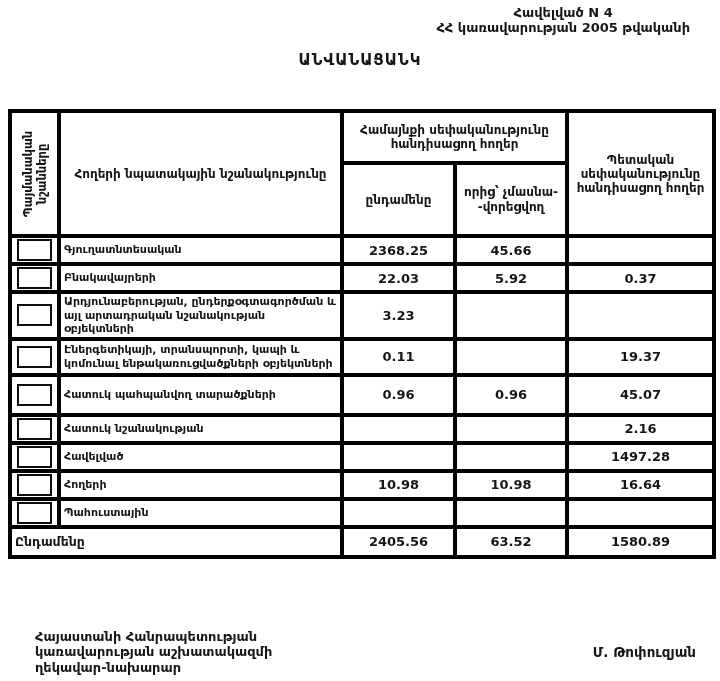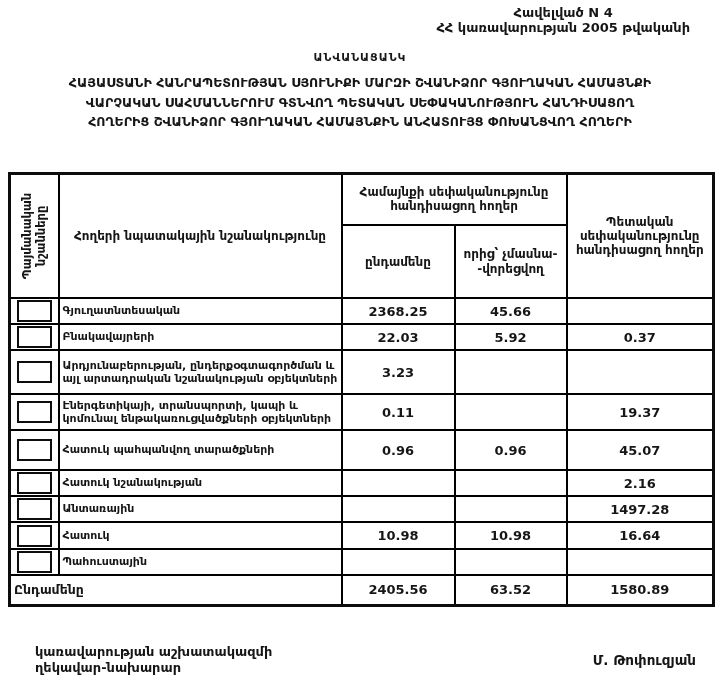--- a/index.html
+++ b/index.html
@@ -12,37 +12,37 @@
 
   
   .annex-block {
     width:fit-content; margin:6px 30px 16px auto;
     text-align:center; font-size:13px; line-height:14.5px;
   }
 
   
   .doc-title {
     margin:12px 0 0 0; text-align:center;
-    font-size:11px; letter-spacing:1px; font-weight:700;
+    font-size:15px; letter-spacing:1px; font-weight:700;
   }
 
   
   .subtitle {
     margin-top:9px; text-align:center;
     font-size:12.6px; line-height:19.5px;
   }
 
   
   table.land-table {
     margin:40px 8px 0 8px; width:704px;
     border-collapse:collapse; table-layout:fixed;
     border:3px solid #0d0d0d;
   }
   table.land-table th, table.land-table td {
-    border:2px solid #000000; padding:1px 3px; overflow:hidden;
+    border:4px solid #000000; padding:1px 3px; overflow:hidden;
   }
   col.c-signs  { width:49px; }
   col.c-purpose{ width:283px; }
   col.c-total  { width:113px; }
   col.c-nonpriv{ width:112px; }
   col.c-state  { width:147px; }
 
   thead th { font-size:12px; font-weight:700; text-align:center; vertical-align:middle; }
   tr.h1 { height:52px; }
   tr.h2 { height:73px; }
@@ -88,25 +88,20 @@
 
 <div class="page">
 
   <div class="annex-block">
     <div>Հավելված N 4</div>
     <div>ՀՀ կառավարության 2005 թվականի</div>
   </div>
 
   <div class="doc-title">ԱՆՎԱՆԱՑԱՆԿ</div>
 
-  <div class="subtitle">
-    <div>ՀԱՅԱՍՏԱՆԻ ՀԱՆՐԱՊԵՏՈՒԹՅԱՆ ՍՅՈՒՆԻՔԻ ՄԱՐԶԻ ՇՎԱՆԻՁՈՐ ԳՅՈՒՂԱԿԱՆ ՀԱՄԱՅՆՔԻ</div>
-    <div>ՎԱՐՉԱԿԱՆ ՍԱՀՄԱՆՆԵՐՈՒՄ ԳՏՆՎՈՂ ՊԵՏԱԿԱՆ ՍԵՓԱԿԱՆՈՒԹՅՈՒՆ ՀԱՆԴԻՍԱՑՈՂ</div>
-    <div>ՀՈՂԵՐԻՑ ՇՎԱՆԻՁՈՐ ԳՅՈՒՂԱԿԱՆ ՀԱՄԱՅՆՔԻՆ ԱՆՀԱՏՈՒՅՑ ՓՈԽԱՆՑՎՈՂ ՀՈՂԵՐԻ</div>
-  </div>
 
   <table class="land-table">
     <colgroup>
       <col class="c-signs">
         <col class="c-purpose">
         <col class="c-total">
         <col class="c-nonpriv">
         <col class="c-state">
     </colgroup>
     <thead>
@@ -162,28 +157,28 @@
       </tr>
       <tr>
         <td class="sign-cell"><div class="sign-box"></div></td>
         <td class="label-cell">Հատուկ նշանակության</td>
         <td class="num-cell"></td>
         <td class="num-cell"></td>
         <td class="num-cell">2.16</td>
       </tr>
       <tr>
         <td class="sign-cell"><div class="sign-box"></div></td>
-        <td class="label-cell">Անտառային</td>
+        <td class="label-cell">Հավելված</td>
         <td class="num-cell"></td>
         <td class="num-cell"></td>
         <td class="num-cell">1497.28</td>
       </tr>
       <tr>
         <td class="sign-cell"><div class="sign-box"></div></td>
-        <td class="label-cell">Հատուկ</td>
+        <td class="label-cell">Հողերի</td>
         <td class="num-cell">10.98</td>
         <td class="num-cell">10.98</td>
         <td class="num-cell">16.64</td>
       </tr>
       <tr>
         <td class="sign-cell"><div class="sign-box"></div></td>
         <td class="label-cell">Պահուստային</td>
         <td class="num-cell"></td>
         <td class="num-cell"></td>
         <td class="num-cell"></td>
@@ -192,19 +187,20 @@
         <td colspan="2" class="total-label-cell">Ընդամենը</td>
         <td class="num-cell">2405.56</td>
         <td class="num-cell">63.52</td>
         <td class="num-cell">1580.89</td>
       </tr>
     </tbody>
   </table>
 
   <div class="footer">
     <div class="sig-office">
+      <div>Հայաստանի Հանրապետության</div>
       <div>կառավարության աշխատակազմի</div>
       <div>ղեկավար-նախարար</div>
     </div>
     <div class="sig-name">Մ. Թոփուզյան</div>
   </div>
 
 </div>
 
 </body></html>

